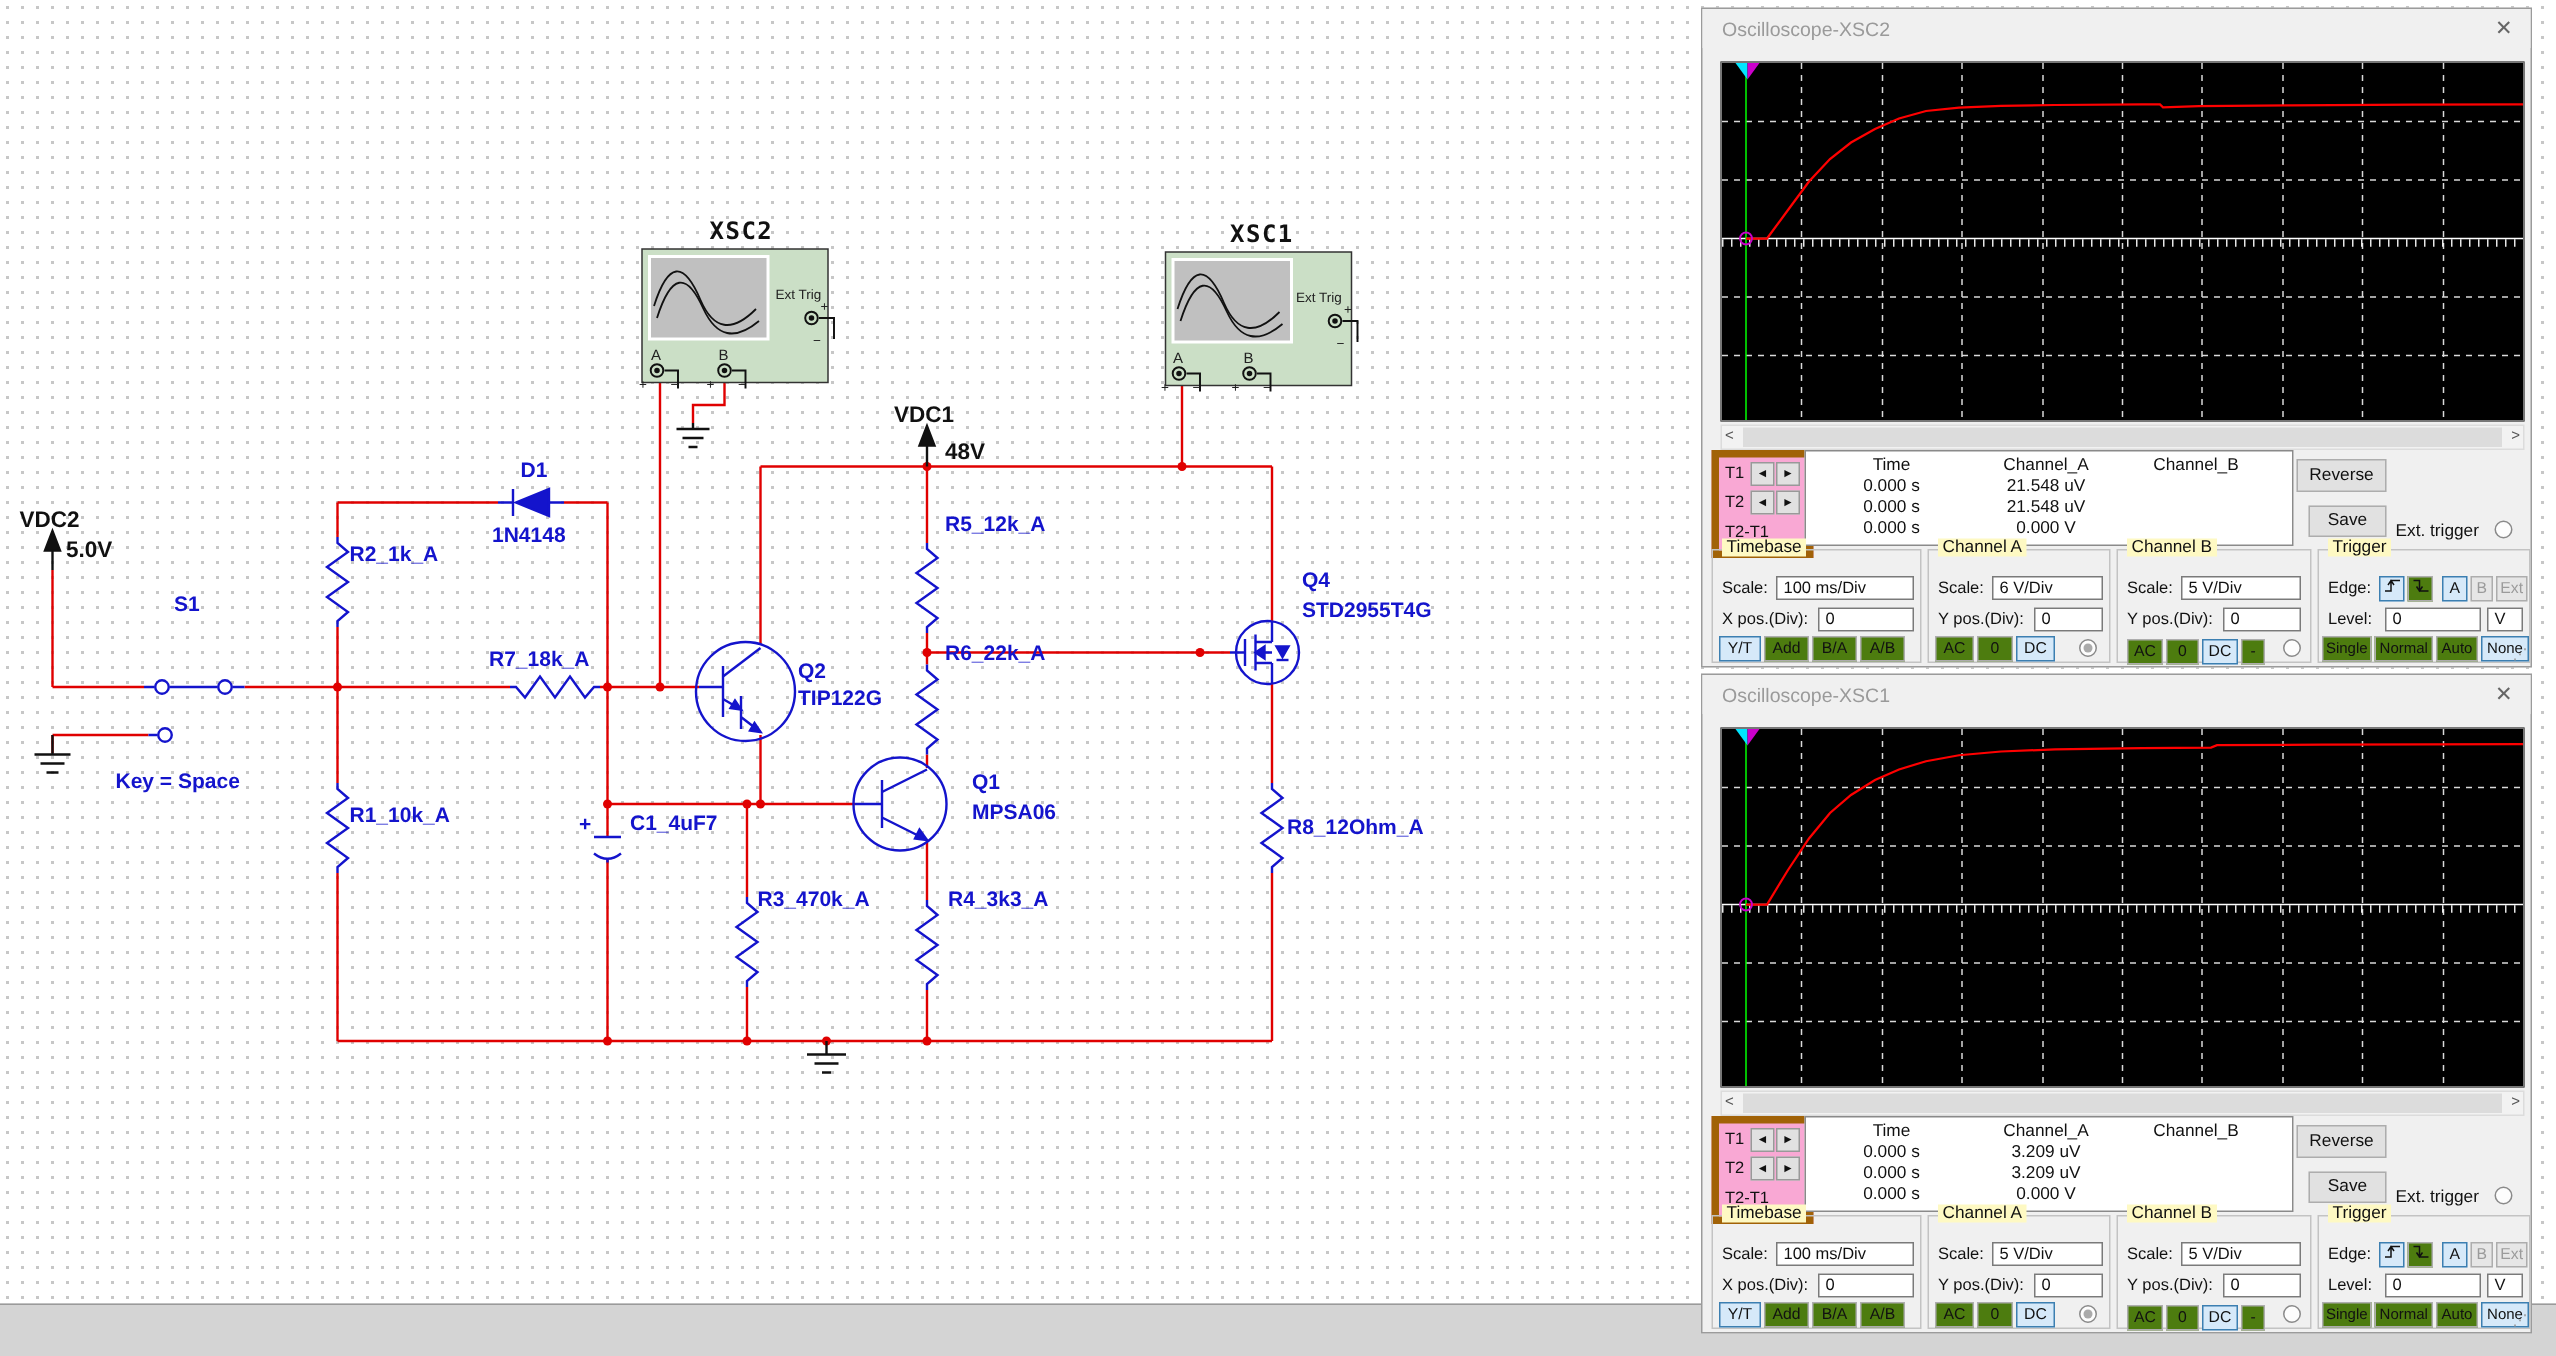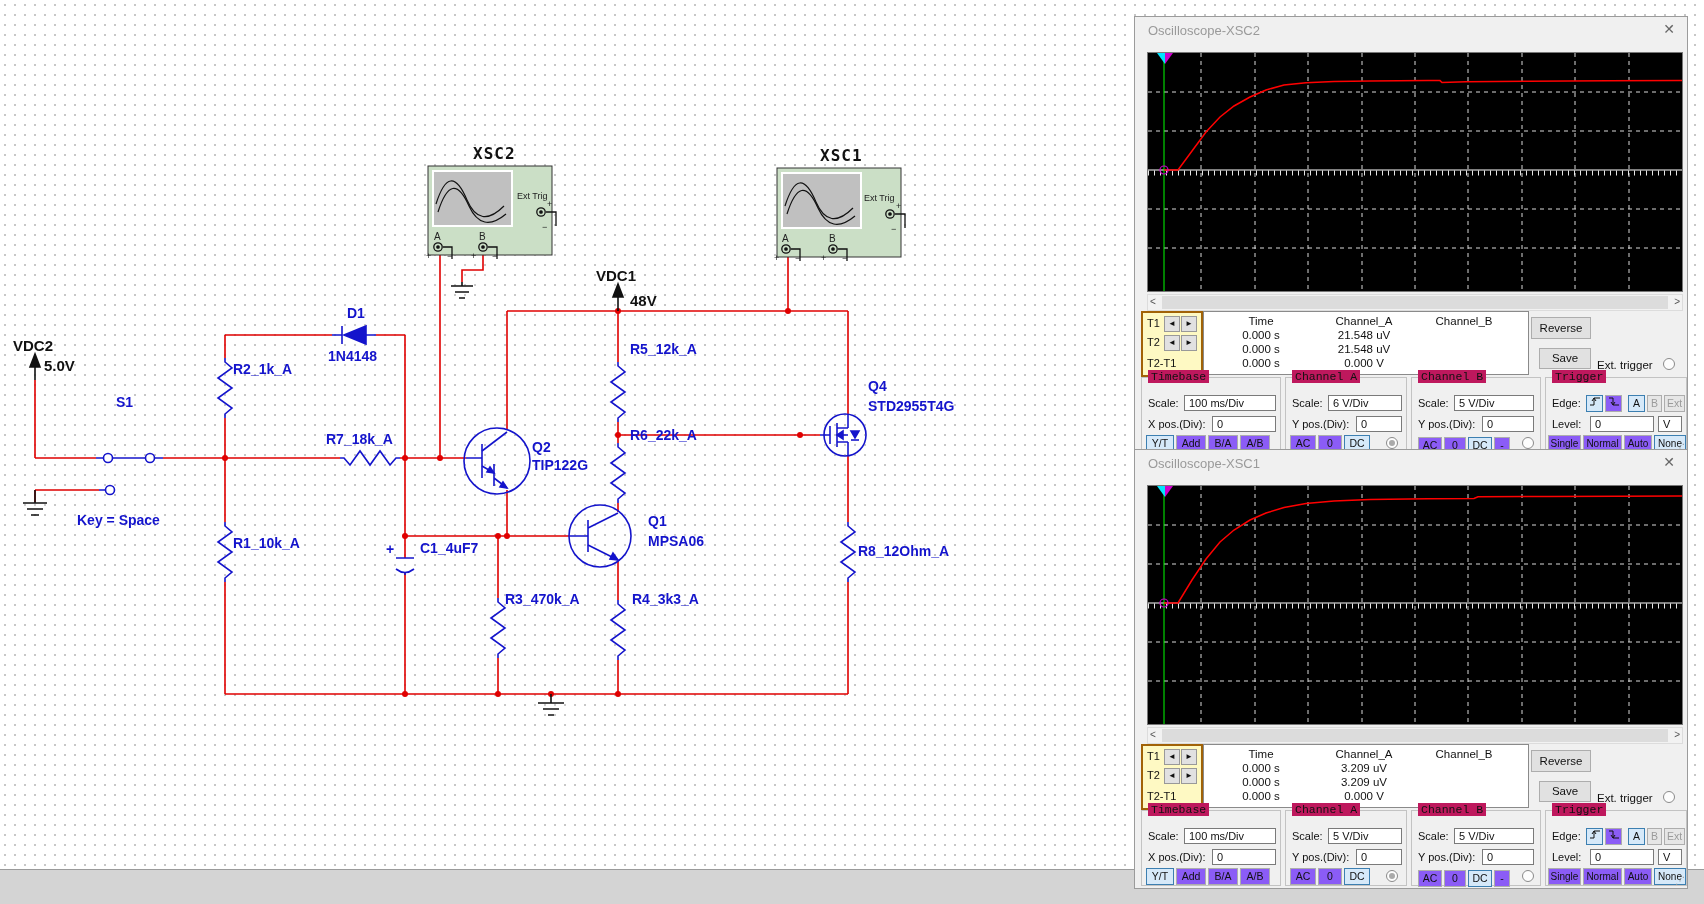--- a/index.html
+++ b/index.html
@@ -21,35 +21,35 @@
   
   .scope{position:absolute;width:554px;height:440px;background:#f0f0f0;border:1px solid #9b9b9b;z-index:3;box-sizing:border-box;}
   .ttl{position:absolute;left:0;top:0;right:0;height:26px;background:#f0f0f0;}
   .ttl .t{position:absolute;left:13px;top:6px;font-size:13px;color:#9a9a9a;}
   .ttl .x{position:absolute;right:12px;top:4px;font-size:14px;color:#666;cursor:default;}
   .graph{position:absolute;left:12px;top:35px;width:534px;height:238px;background:#000;border:1px solid #777;}
   .hscroll{position:absolute;left:12px;top:277px;width:534px;height:15px;background:#f2f2f2;border:1px solid #dcdcdc;font-size:10px;color:#555;}
   .hscroll .la{position:absolute;left:2px;top:1px;}
   .hscroll .ra{position:absolute;right:2px;top:1px;}
   .hscroll .thumb{position:absolute;left:14px;right:14px;top:1px;bottom:1px;background:#dcdcdc;}
-  .tbox{position:absolute;left:6px;top:294px;width:58px;height:62px;border:2px solid #a16207;background:#fef9c3;font-size:11px;color:#111;}
+  .tbox{position:absolute;left:6px;top:294px;width:58px;height:62px;border:5px solid #a16207;background:#f9a8d4;font-size:11px;color:#111;}
   .tbox .r{position:absolute;left:4px;}
   .abtn{display:inline-block;width:14px;height:14px;background:#e1e1e1;border:1px solid #999;font-size:8px;line-height:13px;text-align:center;vertical-align:middle;margin-left:1px;color:#111;}
   .vals{position:absolute;left:68px;top:294px;width:324px;height:62px;background:#fff;border:1px solid #8a8a8a;font-size:11.5px;color:#111;}
   .vals .hd{position:absolute;top:3px;font-weight:normal;}
   .vals .c{position:absolute;text-align:center;width:90px;}
   .btn{position:absolute;background:#e1e1e1;border:1px solid #adadad;font-size:11.5px;color:#111;text-align:center;box-sizing:border-box;}
   .extt{position:absolute;font-size:11.5px;color:#111;}
   .radio{position:absolute;width:12px;height:12px;border:1px solid #8a8a8a;border-radius:50%;background:#fdfdfd;box-sizing:border-box;}
   .radio.on::after{content:"";position:absolute;left:2px;top:2px;width:6px;height:6px;border-radius:50%;background:#aaaaaa;}
   .grp{position:absolute;top:360px;height:76px;border:1px solid #c3c3c3;box-sizing:border-box;}
-  .grp .cap{position:absolute;left:6px;top:-8px;background:#be185d;padding:0 3px;font-size:11.5px;color:#111;font-family:Liberation Mono, monospace;}
+  .grp .cap{position:absolute;left:6px;top:-8px;background:#fef9c3;padding:0 3px;font-size:11.5px;color:#111;}
   .grp .lab{position:absolute;font-size:11px;color:#111;}
   .inp{position:absolute;height:16px;background:#fff;border:1px solid #7a7a7a;font-size:11px;color:#111;padding:0 0 0 4px;box-sizing:border-box;line-height:15px;}
-  .sbtn{position:absolute;height:17px;background:#8b5cf6;border:1px solid #adadad;font-size:10.5px;color:#111;text-align:center;line-height:15px;box-sizing:border-box;padding:0 1px;}
+  .sbtn{position:absolute;height:17px;background:#4d7c0f;border:1px solid #adadad;font-size:10.5px;color:#111;text-align:center;line-height:15px;box-sizing:border-box;padding:0 1px;}
   .sbtn.sel{background:#d6e9f9;border:1px solid #3c7fb1;}
   .sbtn.dis{color:#9b9b9b;background:#e6e6e6;}
   .grip{position:absolute;right:2px;bottom:2px;font-size:10px;color:#999;}
 </style>
 </head>
 <body>
 
 <div class="bottombar"></div>
 
 <svg class="schem" width="1704" height="904" viewBox="0 0 1704 904">
@@ -249,21 +249,21 @@
     <text x="630" y="440" class="lblb">R6_22k_A</text>
     <text x="648" y="526" class="lblb">Q1</text>
     <text x="648" y="546" class="lblb">MPSA06</text>
     <text x="632" y="604" class="lblb">R4_3k3_A</text>
     <text x="868" y="391" class="lblb">Q4</text>
     <text x="868" y="411" class="lblb">STD2955T4G</text>
     <text x="858" y="556" class="lblb">R8_12Ohm_A</text>
   </g>
 </svg>
 
-<div class="scope" style="left:1134px;top:16px;">
+<div class="scope" style="left:1134px;top:5px;">
   <div class="ttl">
     <span class="t">Oscilloscope-XSC2</span>
     <span class="x">✕</span>
   </div>
   <div class="graph">
     <svg width="534" height="238">
       <g stroke="#ffffff" stroke-width="1" opacity="0.85" stroke-dasharray="4,4">
         <line x1="53" y1="0" x2="53" y2="238"></line>
           <line x1="107" y1="0" x2="107" y2="238"></line>
         <line x1="160" y1="0" x2="160" y2="238"></line>

